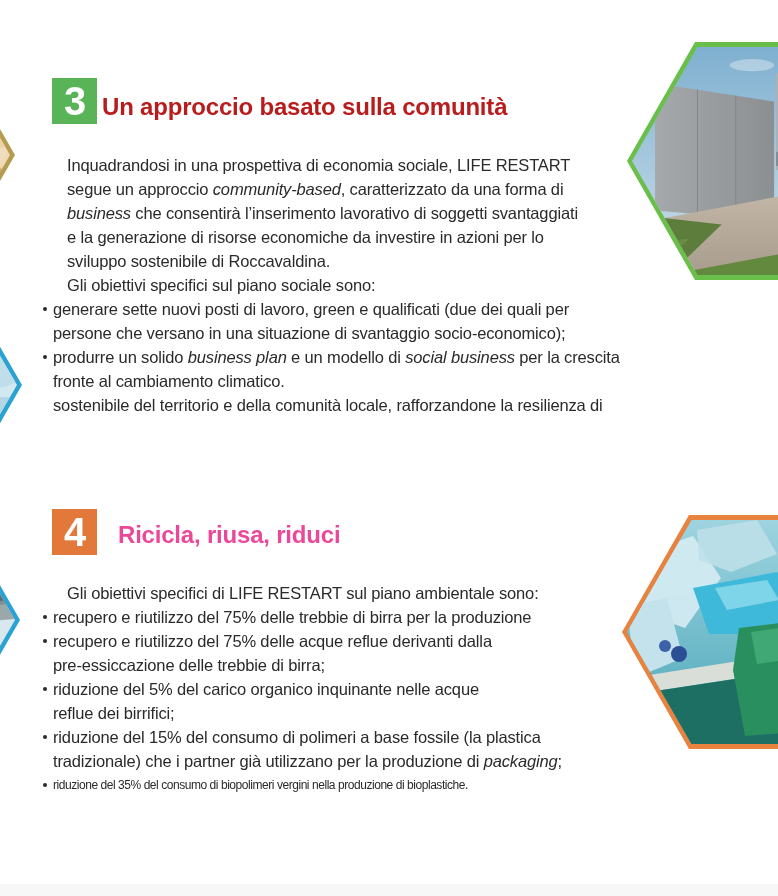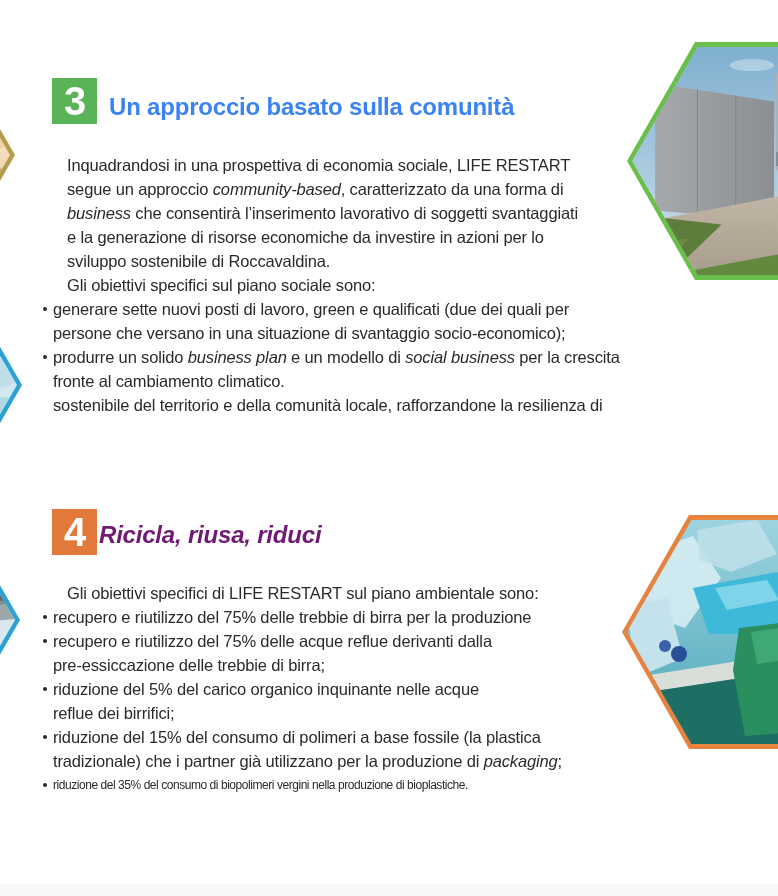--- a/index.html
+++ b/index.html
@@ -71,37 +71,37 @@
     width:778px;height:12px;
     background:#f7f7f7;
   }
 </style>
 </head>
 <body>
 
 <div class="page">
 
   <div class="numbox" style="left: 52px; top: 78px; background: rgb(88, 180, 87);">3</div>
-  <h2 class="sec-title" style="left: 109px; top: 93px; color: #3b82f6;">Un approccio basato sulla comunità</h2>
+  <h2 class="sec-title" style="left: 102px; top: 93px; color: #b91c1c;">Un approccio basato sulla comunità</h2>
   <div class="body-block" style="left:42px;top:153px;">
       <div class="tline para"><span>Inquadrandosi in una prospettiva di economia sociale, LIFE RESTART</span></div>
       <div class="tline para"><span>segue un approccio </span><span class="it">community-based</span><span>, caratterizzato da una forma di</span></div>
       <div class="tline para"><span class="it">business</span><span> che consentirà l’inserimento lavorativo di soggetti svantaggiati</span></div>
       <div class="tline para"><span>e la generazione di risorse economiche da investire in azioni per lo</span></div>
       <div class="tline para"><span>sviluppo sostenibile di Roccavaldina.</span></div>
       <div class="tline para"><span>Gli obiettivi specifici sul piano sociale sono:</span></div>
       <div class="tline bullet-line"><span class="bullet-dot"></span><span>generare sette nuovi posti di lavoro, green e qualificati (due dei quali per</span></div>
       <div class="tline hang"><span>persone che versano in una situazione di svantaggio socio-economico);</span></div>
       <div class="tline bullet-line"><span class="bullet-dot"></span><span>produrre un solido </span><span class="it">business plan</span><span> e un modello di </span><span class="it">social business</span><span> per la crescita</span></div>
       <div class="tline hang"><span>fronte al cambiamento climatico.</span></div>
       <div class="tline hang"><span>sostenibile del territorio e della comunità locale, rafforzandone la resilienza di</span></div>
     </div>
 
   <div class="numbox" style="left: 52px; top: 509px; background: rgb(226, 121, 58);">4</div>
-  <h2 class="sec-title" style="left: 99px; top: 521px; color: #701a75; font-style: italic;">Ricicla, riusa, riduci</h2>
+  <h2 class="sec-title" style="left: 118px; top: 521px; color: #ec4899;">Ricicla, riusa, riduci</h2>
   <div class="body-block" style="left:42px;top:581px;">
       <div class="tline para"><span>Gli obiettivi specifici di LIFE RESTART sul piano ambientale sono:</span></div>
       <div class="tline bullet-line"><span class="bullet-dot"></span><span>recupero e riutilizzo del 75% delle trebbie di birra per la produzione</span></div>
       <div class="tline bullet-line"><span class="bullet-dot"></span><span>recupero e riutilizzo del 75% delle acque reflue derivanti dalla</span></div>
       <div class="tline hang"><span>pre-essiccazione delle trebbie di birra;</span></div>
       <div class="tline bullet-line"><span class="bullet-dot"></span><span>riduzione del 5% del carico organico inquinante nelle acque</span></div>
       <div class="tline hang"><span>reflue dei birrifici;</span></div>
       <div class="tline bullet-line"><span class="bullet-dot"></span><span>riduzione del 15% del consumo di polimeri a base fossile (la plastica</span></div>
       <div class="tline hang"><span>tradizionale) che i partner già utilizzano per la produzione di </span><span class="it">packaging</span><span>;</span></div>
       <div class="tline bullet-line condensed"><span class="bullet-dot"></span><span>riduzione del 35% del consumo di biopolimeri vergini nella produzione di bioplastiche.</span></div>

